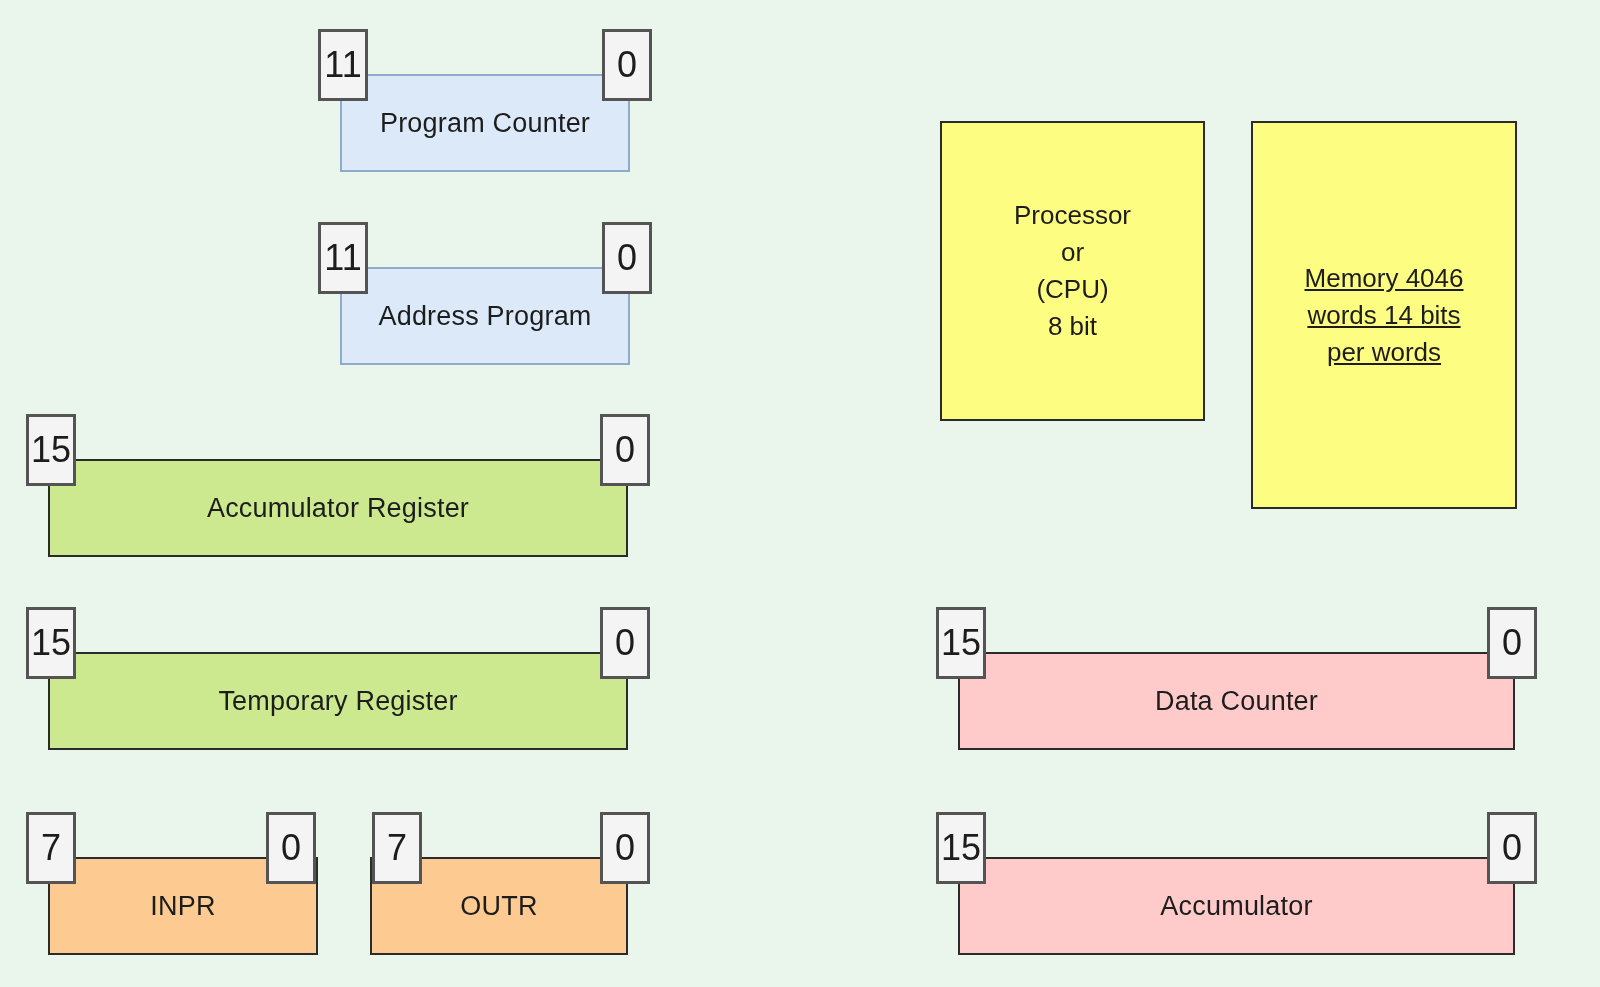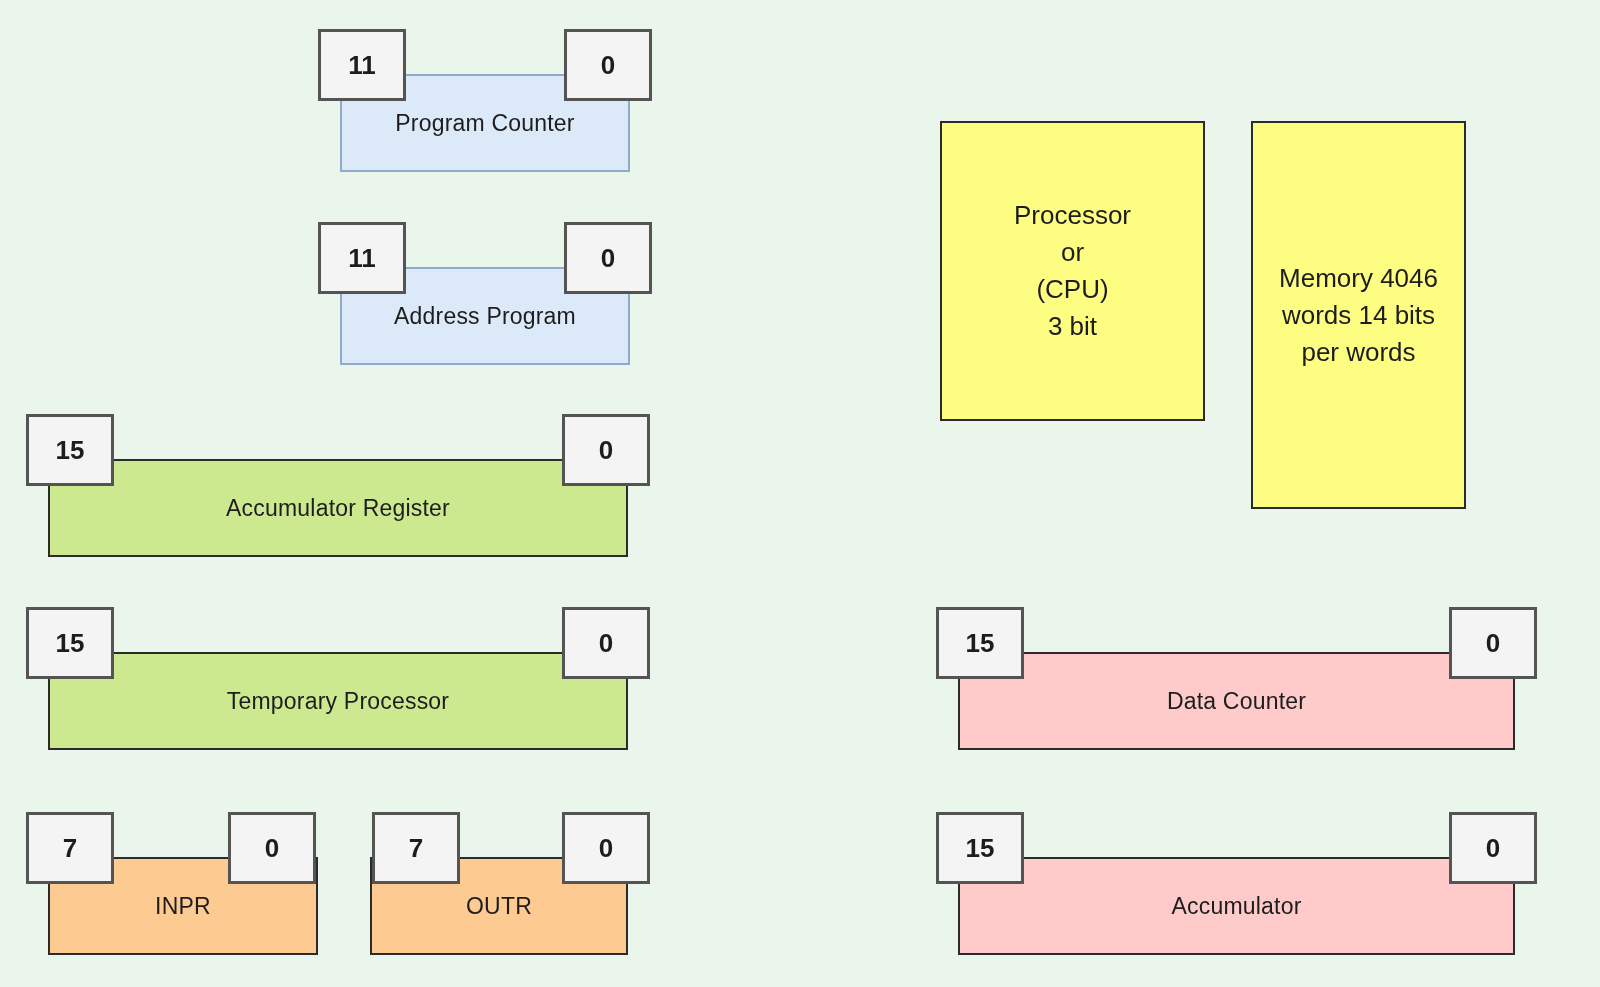--- a/index.html
+++ b/index.html
@@ -28,37 +28,36 @@
   .register.blue   { background: var(--blue-fill);   border-color: var(--blue-border); }
   .register.green  { background: var(--green-fill);  }
   .register.orange { background: var(--orange-fill); }
   .register.pink   { background: var(--pink-fill);   }
   .reg-label {
     position: absolute;
     inset: 0;
     display: flex;
     align-items: center;
     justify-content: center;
-    font-size: 23px;
+    font-size: 27px;
     letter-spacing: 0.2px;
     white-space: nowrap;
   }
   .tab {
     position: absolute;
     top: -47px;
-    width: 88px;
+    width: 50px;
     height: 72px;
     box-sizing: border-box;
     background: var(--bit-fill, #f4f4f4);
     border: 3px solid var(--bit-border, #545454);
     display: flex;
     align-items: center;
     justify-content: center;
-    font-size: 26px;
-    font-weight: bold;
+    font-size: 36px;
   }
   .tab.out-left  { left: -24px; }
   .tab.out-right { right: -24px; }
   .tab.in-left   { left: 0; }
   .tab.in-right  { right: 0; }
   
   .block {
     position: absolute;
     box-sizing: border-box;
     background: var(--yellow-fill, #fdfd82);
@@ -92,21 +91,21 @@
 
   <div class="register green" style="left:48px; top:459px; width:580px;">
     <div class="tab out-left">15</div>
     <div class="tab out-right">0</div>
     <div class="reg-label">Accumulator Register</div>
   </div>
 
   <div class="register green" style="left:48px; top:652px; width:580px;">
     <div class="tab out-left">15</div>
     <div class="tab out-right">0</div>
-    <div class="reg-label">Temporary Processor</div>
+    <div class="reg-label">Temporary Register</div>
   </div>
 
   <div class="register orange" style="left:48px; top:857px; width:270px;">
     <div class="tab out-left">7</div>
     <div class="tab in-right">0</div>
     <div class="reg-label">INPR</div>
   </div>
 
   <div class="register orange" style="left:370px; top:857px; width:258px;">
     <div class="tab in-left">7</div>
@@ -124,25 +123,25 @@
     <div class="tab out-left">15</div>
     <div class="tab out-right">0</div>
     <div class="reg-label">Accumulator</div>
   </div>
 
   <div class="block" style="left:940px; top:121px; width:265px; height:300px;">
     <div class="block-text">
       <div>Processor</div>
       <div>or</div>
       <div>(CPU)</div>
-      <div>3 bit</div>
+      <div>8 bit</div>
     </div>
   </div>
 
-  <div class="block" style="left:1251px; top:121px; width:215px; height:388px;">
+  <div class="block" style="left:1251px; top:121px; width:266px; height:388px;text-decoration:underline;">
     <div class="block-text">
       <div>Memory 4046</div>
       <div>words 14 bits</div>
       <div>per words</div>
     </div>
   </div>
 
 </div>
 
 </body></html>

